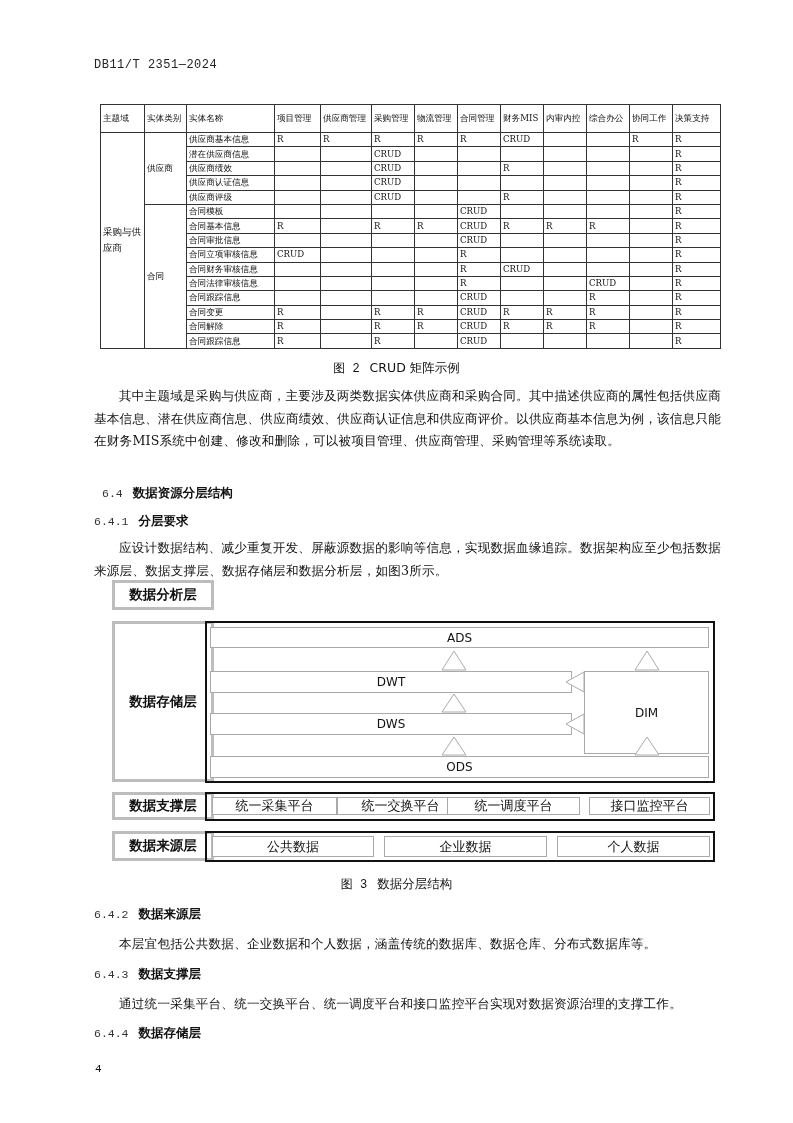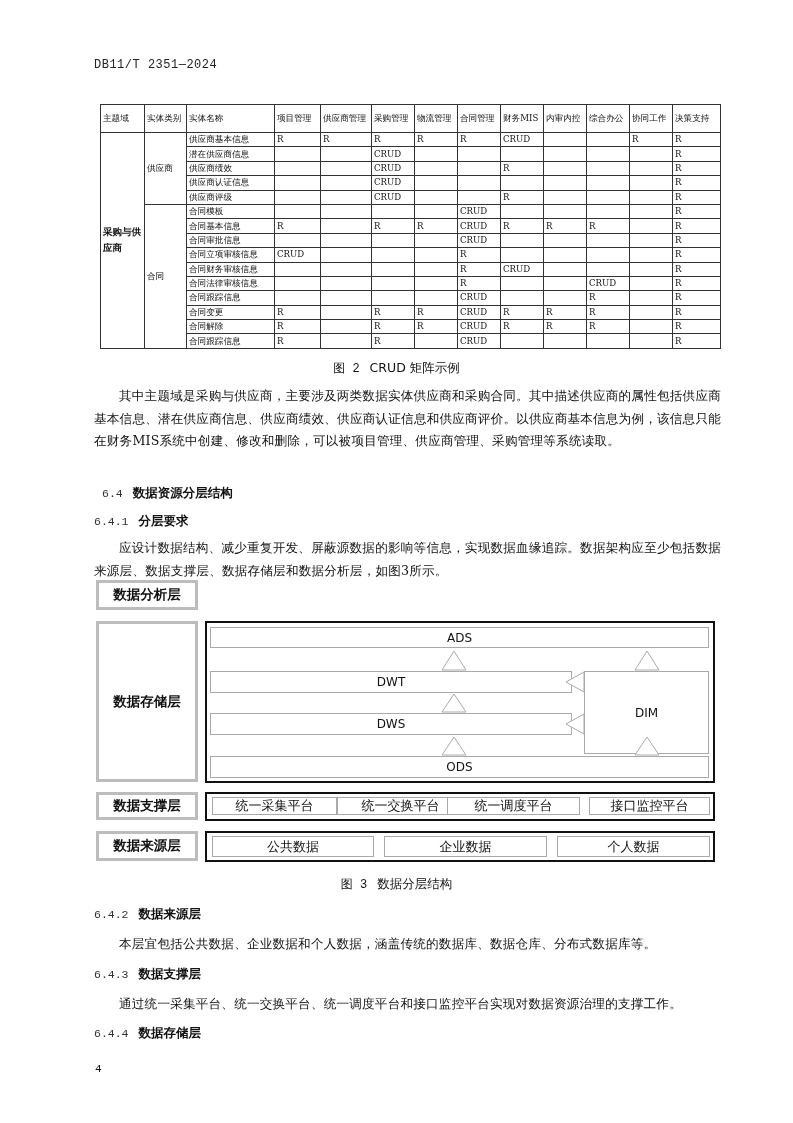--- a/index.html
+++ b/index.html
@@ -7,34 +7,34 @@
          font-family: "DejaVu Serif", serif; color: #111; }
   .hdr { position: absolute; left: 94px; top: 58px; font-family: "Liberation Mono", monospace;
          font-size: 12px; letter-spacing: 0.5px; color: #222; }
   
   table.crud { position: absolute; left: 100px; top: 104px; width: 620px;
                border-collapse: collapse; font-size: 8.6px; table-layout: fixed; }
   table.crud th, table.crud td { border: 1px solid #333; padding: 0 2px; height: 13.4px;
                line-height: 13px; text-align: left; white-space: nowrap; overflow: hidden;
                font-weight: normal; }
   table.crud th { height: 27px; font-size: 8.6px; }
-  table.crud td.domain { vertical-align: middle; font-size: 9.5px; line-height: 16px; white-space: normal; font-weight: bold; }
+  table.crud td.domain { vertical-align: middle; font-size: 9.5px; line-height: 16px; white-space: normal; }
   table.crud td.etype { vertical-align: middle; }
   .caption { position: absolute; left: 0; width: 793px; text-align: center; font-size: 12.5px;
              font-family: "DejaVu Sans", sans-serif; }
   .cap-num { font-family: "Liberation Mono", monospace; font-size: 12px; margin-right: 10px; }
   .para { position: absolute; left: 94px; width: 627px; font-size: 12.6px; line-height: 22.5px;
           text-indent: 25px; text-align: justify; letter-spacing: 0.2px; }
   .sec { position: absolute; left: 94px; font-size: 12.5px; font-family: "DejaVu Sans", sans-serif; font-weight: bold; }
   .sec .num { font-family: "Liberation Mono", monospace; font-weight: normal; font-size: 11.5px; margin-right: 10px; color:#333; }
   .page-num { position: absolute; left: 95px; top: 1063px; font-size: 11px; font-family: "Liberation Mono", monospace; }
   
   .fig { position: absolute; left: 96px; top: 580px; width: 630px; height: 282px;
          font-family: "DejaVu Sans", sans-serif; }
-  .lbl { position: absolute; left: 0; width: 102px; border: 3px solid #bdbdbd; background: #fff;
+  .lbl { position: absolute; left: 16px; width: 102px; border: 3px solid #bdbdbd; background: #fff;
          font-size: 13.5px; font-weight: bold; display: flex; align-items: center; justify-content: center; box-sizing: border-box; }
   .outer { position: absolute; left: 109px; width: 510px; border: 2.5px solid #111; box-sizing: border-box; }
   .cell { position: absolute; border: 1px solid #aaa; background: #fff; font-size: 13px;
           display: flex; align-items: center; justify-content: center; box-sizing: border-box; }
   .stor { font-size: 12px; }
   svg.tri { position: absolute; overflow: visible; }
 </style>
 </head>
 <body>
 

